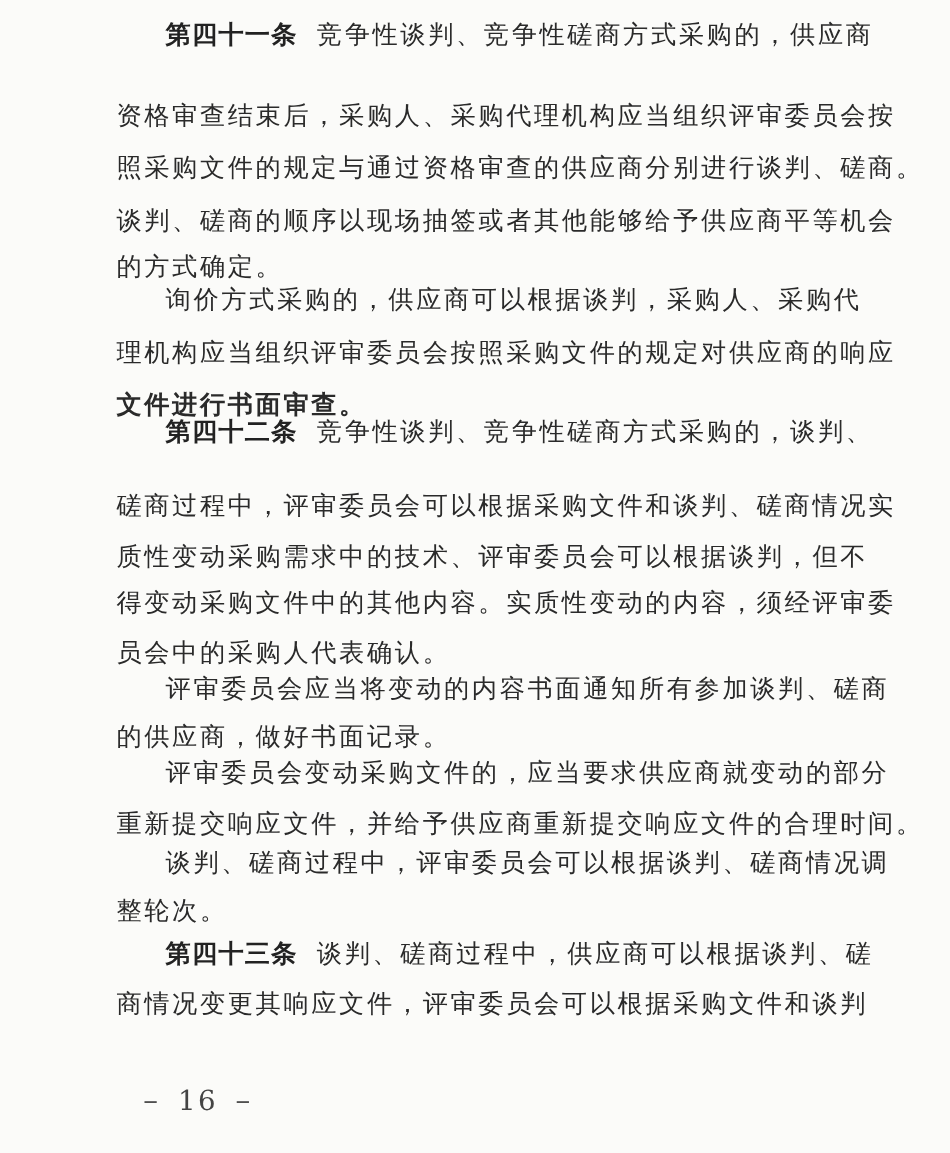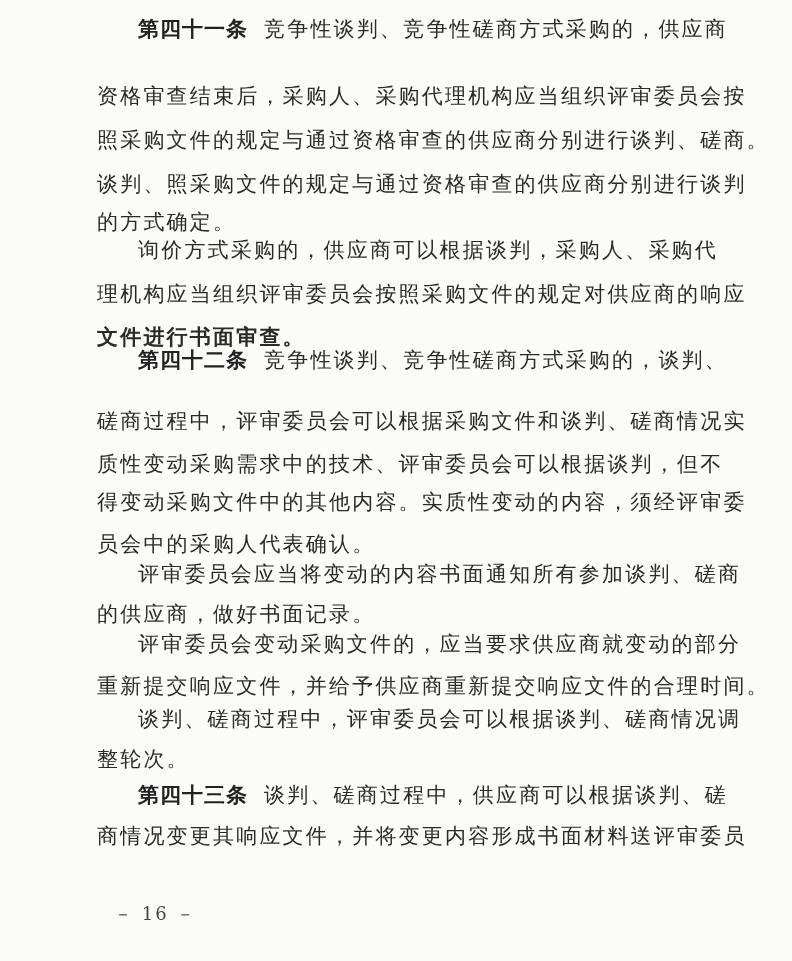--- a/index.html
+++ b/index.html
@@ -24,46 +24,46 @@
   .article-no {
     font-family: "DejaVu Sans", "Liberation Sans", sans-serif;
     font-weight: bold;
     letter-spacing: 1px;
     margin-right: 16px;
     color: #222;
   }
   .page-number {
     position: absolute;
     left: 114px; top: 902px;
-    font-size: 18px;
+    font-size: 23px;
     color: #444;
     letter-spacing: 2px;
   }
 </style>
 </head>
 <body>
 
 <div class="page">
   <div id="lines">
       <div class="line indent" style="top: 15px;"><span class="article-no">第四十一条</span><span>竞争性谈判、竞争性磋商方式采购的，供应商</span></div>
       <div class="line" style="top: 82px;"><span>资格审查结束后，采购人、采购代理机构应当组织评审委员会按</span></div>
       <div class="line" style="top: 126px;"><span>照采购文件的规定与通过资格审查的供应商分别进行谈判、磋商。</span></div>
-      <div class="line" style="top: 170px;"><span>谈判、照采购文件的规定与通过资格审查的供应商分别进行谈判</span></div>
+      <div class="line" style="top: 170px;"><span>谈判、磋商的顺序以现场抽签或者其他能够给予供应商平等机会</span></div>
       <div class="line" style="top: 208px;"><span>的方式确定。</span></div>
       <div class="line indent" style="top: 236px;"><span>询价方式采购的，供应商可以根据谈判，采购人、采购代</span></div>
       <div class="line" style="top: 280px;"><span>理机构应当组织评审委员会按照采购文件的规定对供应商的响应</span></div>
       <div class="line" style="top: 323px; font-weight: bold;"><span>文件进行书面审查。</span></div>
       <div class="line indent" style="top: 346px;"><span class="article-no">第四十二条</span><span>竞争性谈判、竞争性磋商方式采购的，谈判、</span></div>
       <div class="line" style="top: 407px;"><span>磋商过程中，评审委员会可以根据采购文件和谈判、磋商情况实</span></div>
       <div class="line" style="top: 450px;"><span>质性变动采购需求中的技术、评审委员会可以根据谈判，但不</span></div>
       <div class="line" style="top: 488px;"><span>得变动采购文件中的其他内容。实质性变动的内容，须经评审委</span></div>
       <div class="line" style="top: 530px;"><span>员会中的采购人代表确认。</span></div>
       <div class="line indent" style="top: 560px;"><span>评审委员会应当将变动的内容书面通知所有参加谈判、磋商</span></div>
       <div class="line" style="top: 600px;"><span>的供应商，做好书面记录。</span></div>
       <div class="line indent" style="top: 630px;"><span>评审委员会变动采购文件的，应当要求供应商就变动的部分</span></div>
       <div class="line" style="top: 672px;"><span>重新提交响应文件，并给予供应商重新提交响应文件的合理时间。</span></div>
       <div class="line indent" style="top: 705px;"><span>谈判、磋商过程中，评审委员会可以根据谈判、磋商情况调</span></div>
       <div class="line" style="top: 745px;"><span>整轮次。</span></div>
       <div class="line indent" style="top: 781px;"><span class="article-no">第四十三条</span><span>谈判、磋商过程中，供应商可以根据谈判、磋</span></div>
-      <div class="line" style="top: 822px;"><span>商情况变更其响应文件，并将变更内容形成书面材料送评审委员</span></div>
+      <div class="line" style="top: 822px;"><span>商情况变更其响应文件，评审委员会可以根据采购文件和谈判</span></div>
     </div>
   <div class="page-number">－ 16 －</div>
 </div>
 
 </body></html>

